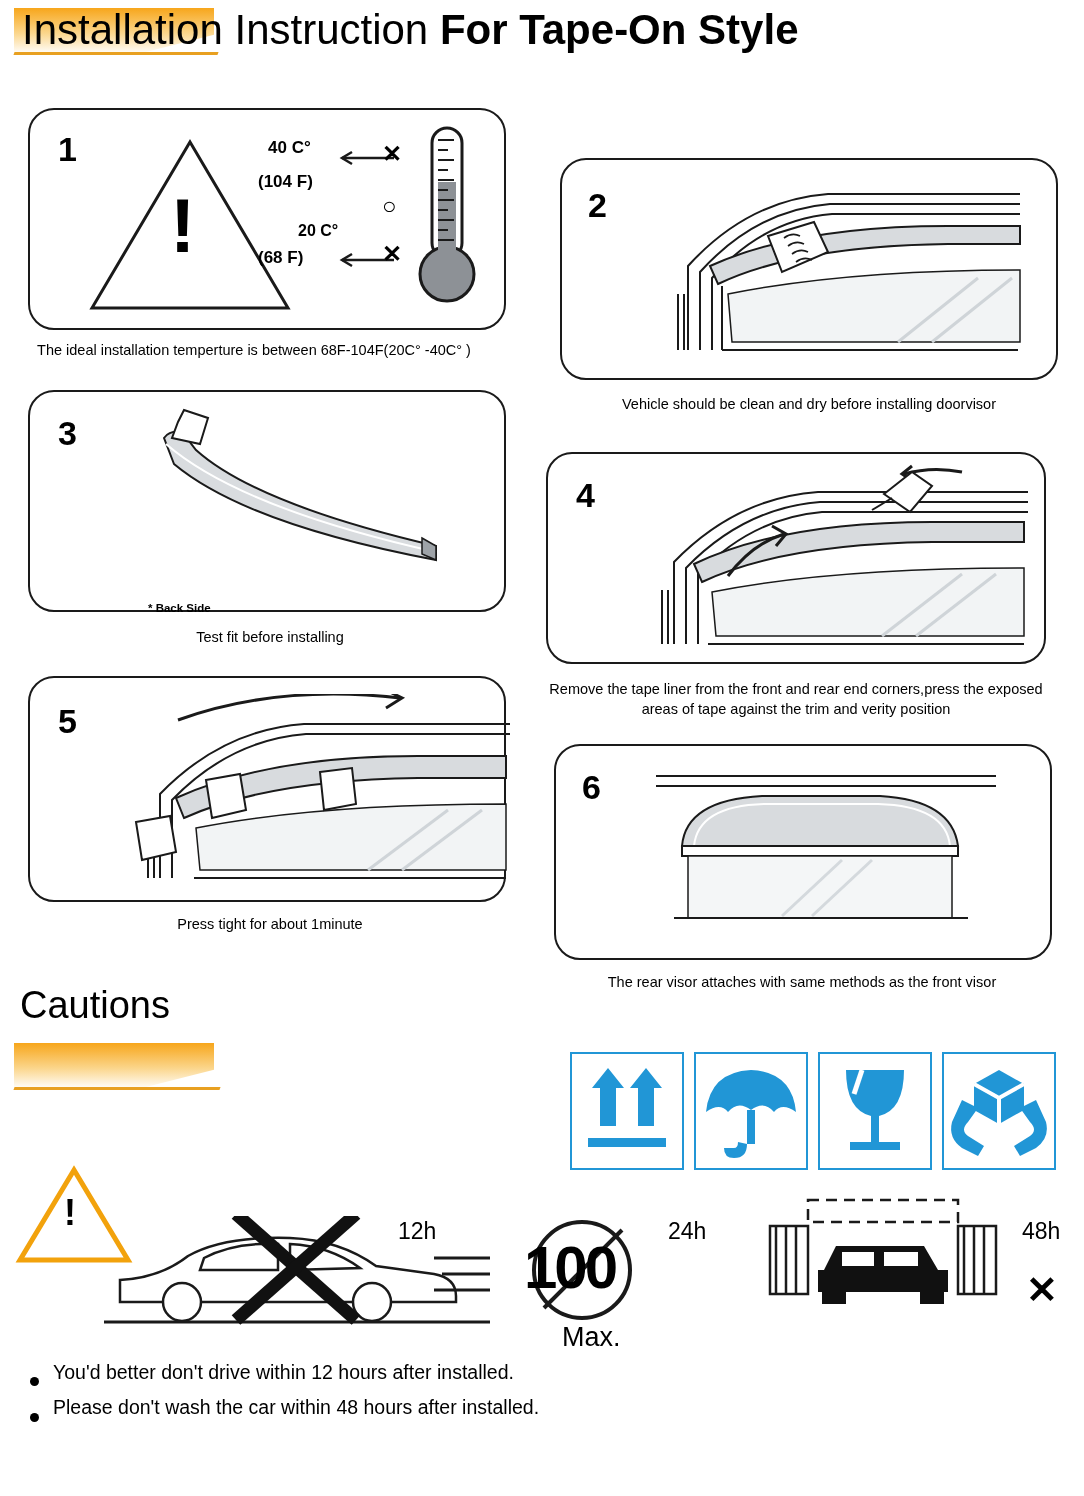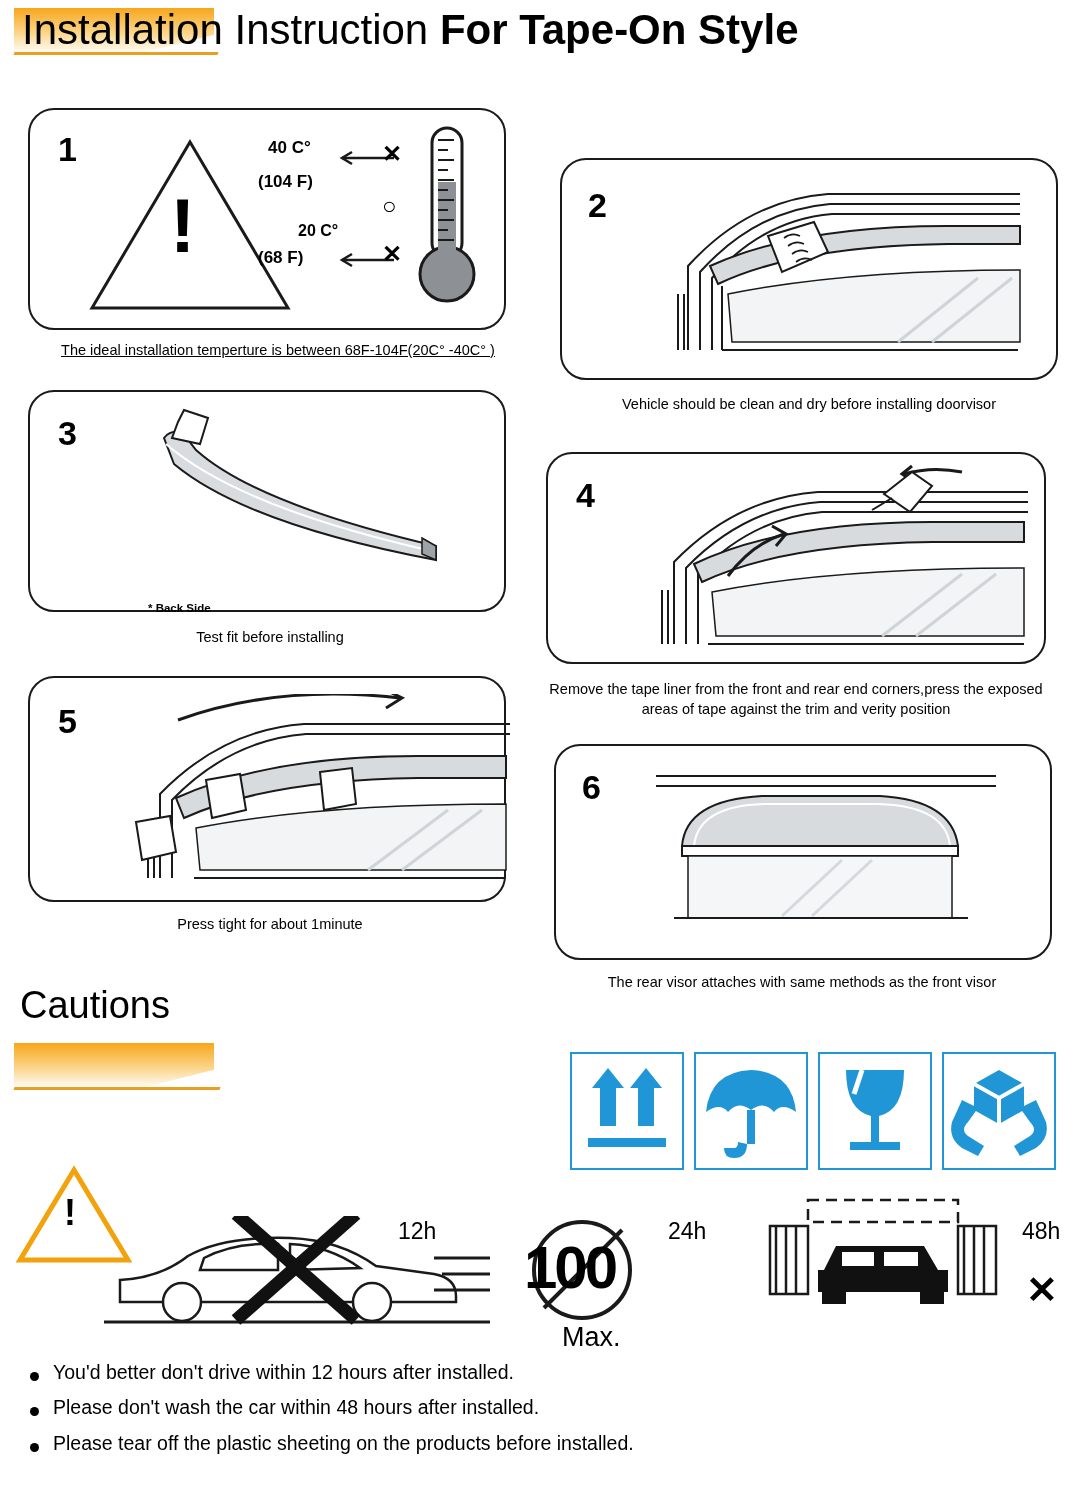--- a/index.html
+++ b/index.html
@@ -73,21 +73,21 @@
   }
   .caption {
     position: absolute;
     font-size: 14.5px;
     text-align: center;
     line-height: 1.35;
   }
 
   
   #panel-1 { left: 28px;  top: 108px; width: 478px; height: 222px; }
-  #cap-1   { left: 28px;  top: 341px; width: 500px; text-decoration: underline; }
+  #cap-1   { left: 4px;  top: 341px; width: 500px; }
   #panel-2 { left: 560px; top: 158px; width: 498px; height: 222px; }
   #cap-2   { left: 548px; top: 395px; width: 522px; }
   #panel-3 { left: 28px;  top: 390px; width: 478px; height: 222px; }
   #cap-3   { left: 20px;  top: 628px; width: 500px; }
   #panel-4 { left: 546px; top: 452px; width: 500px; height: 212px; }
   #cap-4   { left: 540px; top: 680px; width: 512px; }
   #panel-5 { left: 28px;  top: 676px; width: 478px; height: 226px; }
   #cap-5   { left: 20px;  top: 915px; width: 500px; }
   #panel-6 { left: 554px; top: 744px; width: 498px; height: 216px; }
   #cap-6   { left: 546px; top: 973px; width: 512px; }
@@ -134,21 +134,21 @@
   #ship-4 { left: 942px; }
 
   .bullets {
     position: absolute;
     left: 22px;
     top: 1358px;
     width: 1040px;
   }
   .bullet-row {
     display: flex;
-    align-items: center;
+    align-items: flex-end;
     margin-bottom: 7px;
   }
   .bullet-dot {
     width: 9px;
     height: 9px;
     border-radius: 50%;
     background: #000;
     margin: 9px 14px 0 8px;
     flex: 0 0 auto;
   }
@@ -450,17 +450,13 @@
 
 <div class="bullets">
   <div class="bullet-row">
     <div class="bullet-dot"></div>
     <div class="bullet-text">You'd better don't drive within 12 hours after installed.</div>
   </div>
   <div class="bullet-row">
     <div class="bullet-dot"></div>
     <div class="bullet-text">Please don't wash the car within 48 hours after installed.</div>
   </div>
-  <div class="bullet-row">
-    <div class="bullet-dot"></div>
-    <div class="bullet-text">Please tear off the plastic sheeting on the products before installed.</div>
-  </div>
 </div>
 
 </body></html>

